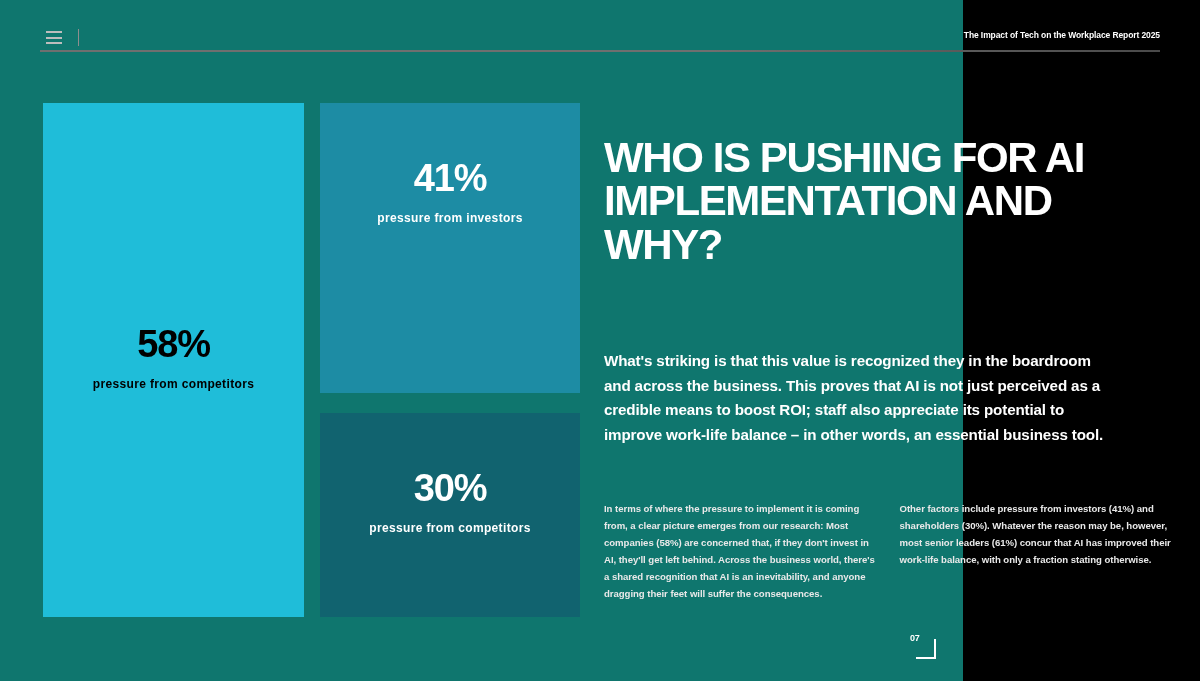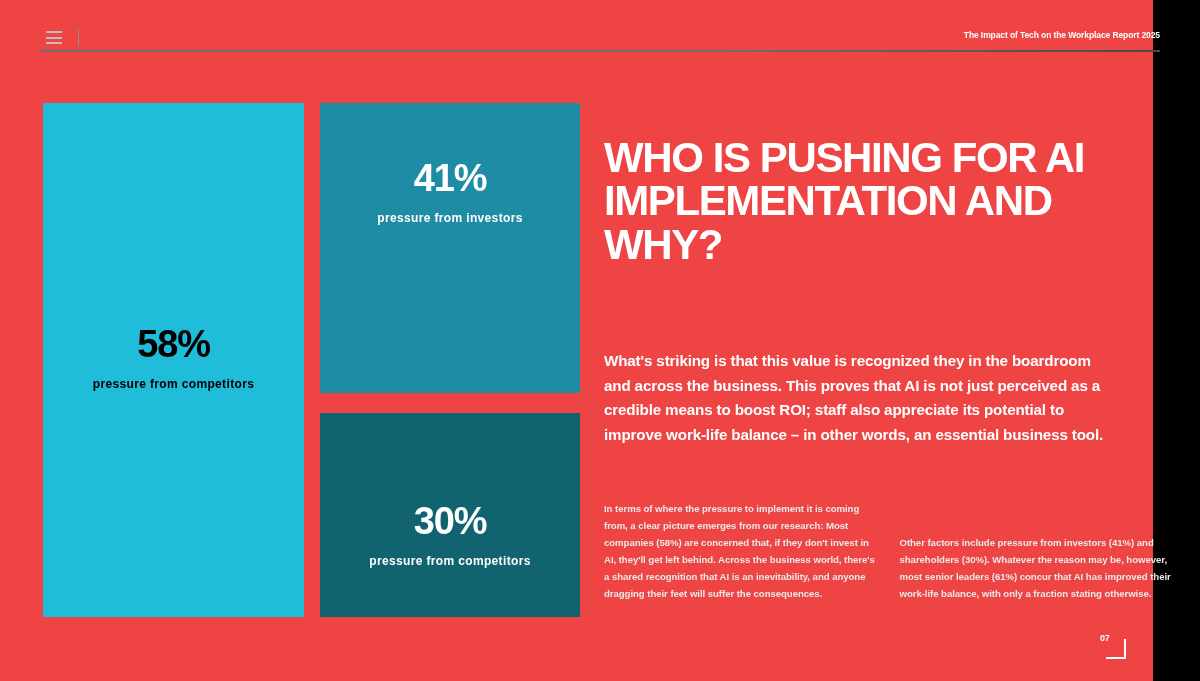--- a/index.html
+++ b/index.html
@@ -6,22 +6,22 @@
 
   html, body {
     width:1200px; height:681px;
     background:#000000;
     font-family:"Liberation Sans", sans-serif;
     overflow:hidden;
   }
 
   .slide {
     position:relative;
-    width:1153px; height:681px;
-    background:#ef4444;
+    width:963px; height:681px;
+    background:#0f766e;
   }
 
   
   .header {
     position:absolute;
     left:40px; top:26px;
     width:1120px; height:30px;
   }
   .hamburger {
     position:absolute;
@@ -90,21 +90,21 @@
     color:#ffffff;
     justify-content:flex-start;
     padding-top:56px;
   }
   #stat-stakeholders {
     left:320px; top:413px;
     width:260px; height:204px;
     background:#11636F;
     color:#ffffff;
     justify-content:flex-start;
-    padding-top:89px;
+    padding-top:56px;
   }
 
   
   .right-col {
     position:absolute;
     left:604px; top:96px;
     width:560px;
     margin-top:40px;
   }
 
@@ -128,21 +128,20 @@
     letter-spacing:-0.15px;
     color:#ffffff;
   }
 
   .body-cols {
     position:absolute;
     left:604px; top:500px;
     width:570px;
     display:flex;
     gap:21px;
-    align-items:flex-end;
   }
   .body-col {
     width:275px;
     font-size:9.6px;
     font-weight:600;
     line-height:1.78;
     letter-spacing:-0.05px;
     color:#e9e9e9;
   }
 

